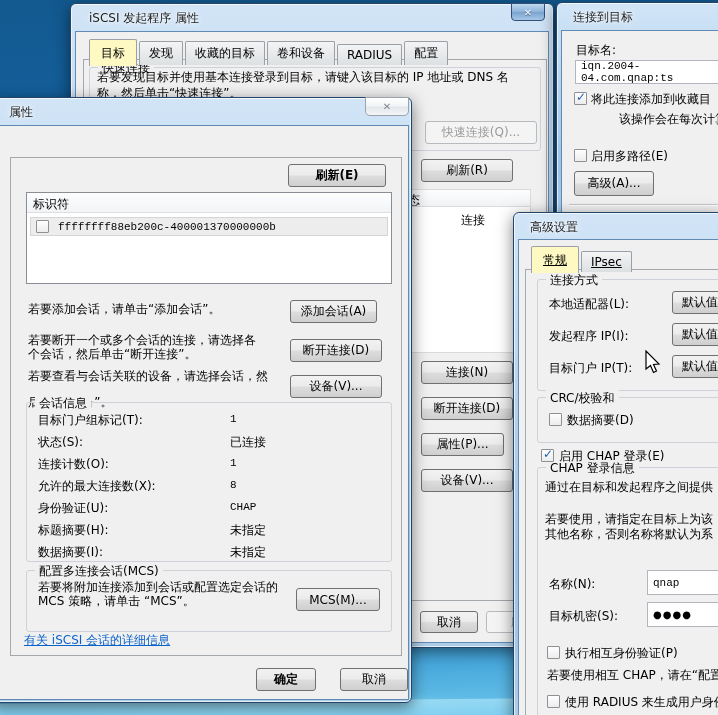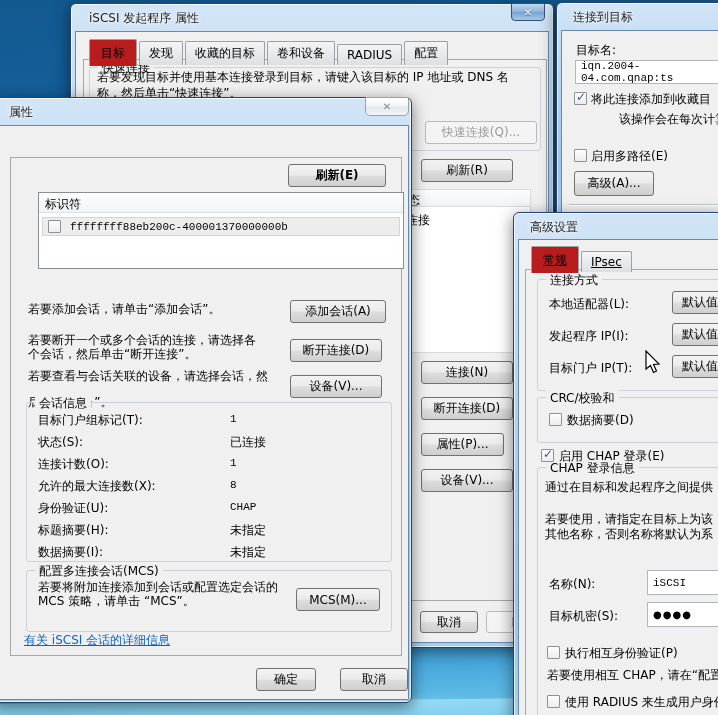--- a/index.html
+++ b/index.html
@@ -30,21 +30,21 @@
 
   .btn { position:absolute; display:flex; align-items:center; justify-content:center;
     border:1px solid #707070; border-radius:3px; white-space:nowrap;
     background:linear-gradient(180deg,#f2f2f2 0%,#ebebeb 48%,#dddddd 52%,#cfcfcf 100%); }
   .btn.disabled { border-color:#b6bbc0; background:#f4f4f4; color:#9a9a9a; }
 
   .tabs { position:absolute; display:flex; align-items:flex-end; z-index:3; }
   .tab { padding:3px 9px 3px; margin-right:2px; white-space:nowrap;
     background:linear-gradient(180deg,#f3f4f5,#dde0e2); border:1px solid #9aa0a5; border-bottom:none;
     border-radius:2px 2px 0 0; position:relative; }
-  .tab.active { background:#b91c1c; padding:5px 11px 4px; margin-bottom:-1px; z-index:4; }
+  .tab.active { background:#fef9c3; padding:5px 11px 4px; margin-bottom:-1px; z-index:4; }
   .tabpanel { position:absolute; border:1px solid #a3a8ad; background:#f0f0f0; z-index:1; }
 
   .group { position:absolute; border:1px solid #cdd2d8; border-radius:3px; }
   .group-label { position:absolute; top:-8px; left:8px; background:#f0f0f0; padding:0 4px; white-space:nowrap; }
 
   .txt { position:absolute; white-space:nowrap; }
   .mono { font-family:"Liberation Mono","DejaVu Sans Mono",monospace; font-size:11px; }
   .link { position:absolute; color:#0a62cb; text-decoration:underline; white-space:nowrap; }
 
   .cb { position:absolute; width:13px; height:13px; background:linear-gradient(180deg,#fefefe,#ececec);
@@ -93,21 +93,21 @@
       <span class="txt" style="left:21px; top:37px; z-index:2;">若要发现目标并使用基本连接登录到目标，请键入该目标的 IP 地址或 DNS 名</span>
       <span class="txt" style="left:21px; top:53px; z-index:2;">称，然后单击“快速连接”。</span>
       <div class="btn disabled" style="left:349px; top:89px; width:112px; height:23px; z-index:2;">快速连接(Q)...</div>
 
       <div class="btn" style="left:345px; top:127px; width:92px; height:23px; z-index:2;">刷新(R)</div>
 
       <div style="position:absolute; left:325px; top:157px; width:130px; height:18px; z-index:2; background:linear-gradient(180deg,#fdfdfe,#f1f3f5); border:1px solid #d9dcde; padding:2px 0 0 6px;">
         <span>态</span>
       </div>
       <div style="position:absolute; left:325px; top:175px; width:130px; height:146px; z-index:2; background:#fff; border:1px solid #d9dcde; border-top:none;">
-        <span class="txt" style="left:4px; top:5px;">连接</span>
+        <span class="txt" style="left:11px; top:5px;padding-left:48px;">连接</span>
       </div>
 
       <div class="btn" style="left:345px; top:329px; width:92px; height:23px; z-index:2;">连接(N)</div>
       <div class="btn" style="left:345px; top:365px; width:92px; height:23px; z-index:2;">断开连接(D)</div>
       <div class="btn" style="left:345px; top:401px; width:83px; height:23px; z-index:2;">属性(P)...</div>
       <div class="btn" style="left:345px; top:437px; width:92px; height:23px; z-index:2;">设备(V)...</div>
 
       <div class="btn" style="left:344px; top:579px; width:58px; height:22px; z-index:2;">取消</div>
       <div class="btn disabled" style="left:410px; top:579px; width:74px; height:22px; z-index:2;">应用</div>
     </div>
@@ -116,30 +116,30 @@
   <div class="win" style="left:-10px; top:97px; width:422px; height:606px; z-index:20;">
     <div class="titlebar">
       <span class="title">属性</span>
       <span class="closebtn white" style="left:374px; width:44px; height:19px;">✕</span>
     </div>
     <div class="client" style="left:4px; top:27px; width:414px; height:575px;">
       <div class="tabpanel" style="left:14px; top:31px; width:392px; height:499px;"></div>
 
       <div class="btn" style="left:292px; top:38px; width:98px; height:23px; z-index:2;font-weight:bold;">刷新(E)</div>
 
-      <div class="listbox" style="left:30px; top:66px; width:366px; height:77px; z-index:2;margin-left:12px;">
+      <div class="listbox" style="left:30px; top:66px; width:366px; height:92px; z-index:2;">
         <div class="listheader">标识符</div>
         <div class="selrow">
           <span class="cb" style="left:5px; top:2px;"></span>
           <span class="txt mono" style="left:27px; top:3px;">ffffffff88eb200c-400001370000000b</span>
         </div>
       </div>
 
       <span class="txt" style="left:32px; top:175px; z-index:2;">若要添加会话，请单击“添加会话”。</span>
-      <div class="btn" style="left:294px; top:174px; width:96px; height:23px; z-index:2;">添加会话(A)</div>
+      <div class="btn" style="left:294px; top:174px; width:87px; height:23px; z-index:2;">添加会话(A)</div>
 
       <span class="txt" style="left:32px; top:206px; z-index:2;">若要断开一个或多个会话的连接，请选择各</span>
       <span class="txt" style="left:32px; top:220px; z-index:2;">个会话，然后单击“断开连接”。</span>
       <div class="btn" style="left:294px; top:213px; width:92px; height:23px; z-index:2;">断开连接(D)</div>
 
       <span class="txt" style="left:32px; top:242px; z-index:2;">若要查看与会话关联的设备，请选择会话，然</span>
       <span class="txt" style="left:32px; top:256px; z-index:2;margin-top:12px;">后单击“设备”。</span>
       <div class="btn" style="left:294px; top:249px; width:92px; height:23px; z-index:2;">设备(V)...</div>
 
       <div class="group" style="left:30px; top:276px; width:366px; height:160px; z-index:2;text-align:center;">
@@ -162,21 +162,21 @@
 
       <div class="group" style="left:30px; top:444px; width:366px; height:62px; z-index:2;">
         <span class="group-label">配置多连接会话(MCS)</span>
       </div>
       <span class="txt" style="left:42px; top:453px; z-index:3;">若要将附加连接添加到会话或配置选定会话的</span>
       <span class="txt" style="left:42px; top:467px; z-index:3;">MCS 策略，请单击 “MCS”。</span>
       <div class="btn" style="left:300px; top:462px; width:84px; height:23px; z-index:3;">MCS(M)...</div>
 
       <span class="link" style="left:28px; top:506px; z-index:2;">有关 iSCSI 会话的详细信息</span>
 
-      <div class="btn" style="left:260px; top:542px; width:60px; height:23px; z-index:2;">确定</div>
+      <div class="btn" style="left:260px; top:542px; width:60px; height:23px; z-index:2;font-weight:bold;">确定</div>
       <div class="btn" style="left:344px; top:542px; width:68px; height:23px; z-index:2;">取消</div>
     </div>
   </div>
 
   <div class="win" style="left:556px; top:2px; width:170px; height:240px; z-index:30;">
     <div class="titlebar">
       <span class="title" style="left:16px;">连接到目标</span>
     </div>
     <div class="client" style="left:4px; top:27px; width:164px; height:207px;">
       <span class="txt" style="left:14px; top:11px;">目标名:</span>
@@ -225,21 +225,21 @@
 
       <div class="group" style="left:18px; top:227px; width:186px; height:250px; z-index:2;">
         <span class="group-label">CHAP 登录信息</span>
       </div>
       <span class="txt" style="left:26px; top:239px; z-index:3;">通过在目标和发起程序之间提供</span>
       <span class="txt" style="left:26px; top:271px; z-index:3;">若要使用，请指定在目标上为该</span>
       <span class="txt" style="left:26px; top:286px; z-index:3;">其他名称，否则名称将默认为系</span>
 
       <span class="txt" style="left:30px; top:336px; z-index:3;">名称(N):</span>
       <div class="input mono" style="left:128px; top:330px; width:80px; height:25px; z-index:3;">
-        <span>iSCSI</span>
+        <span>qnap</span>
       </div>
       <span class="txt" style="left:30px; top:368px; z-index:3;">目标机密(S):</span>
       <div class="input" style="left:128px; top:362px; width:80px; height:25px; z-index:3; font-size:10px; letter-spacing:1px;">
         <span>●●●●</span>
       </div>
 
       <span class="cb" style="left:28px; top:406px; z-index:3;"></span>
       <span class="txt" style="left:46px; top:405px; z-index:3;">执行相互身份验证(P)</span>
       <span class="txt" style="left:28px; top:427px; z-index:3;">若要使用相互 CHAP，请在“配置</span>
 

